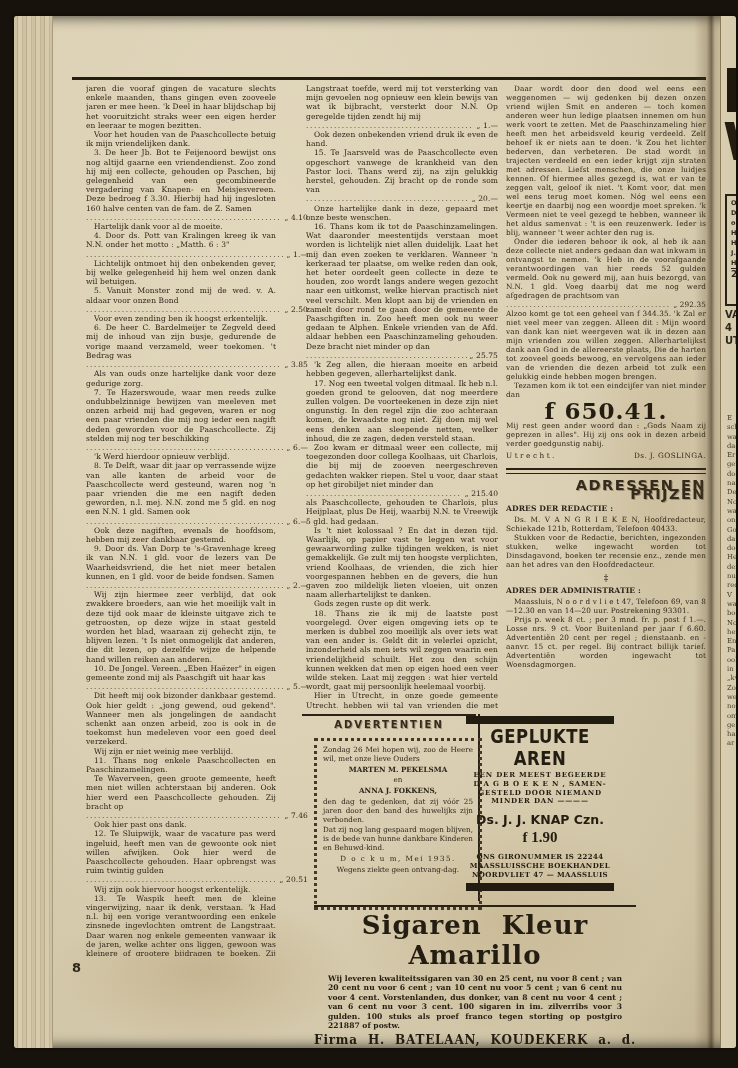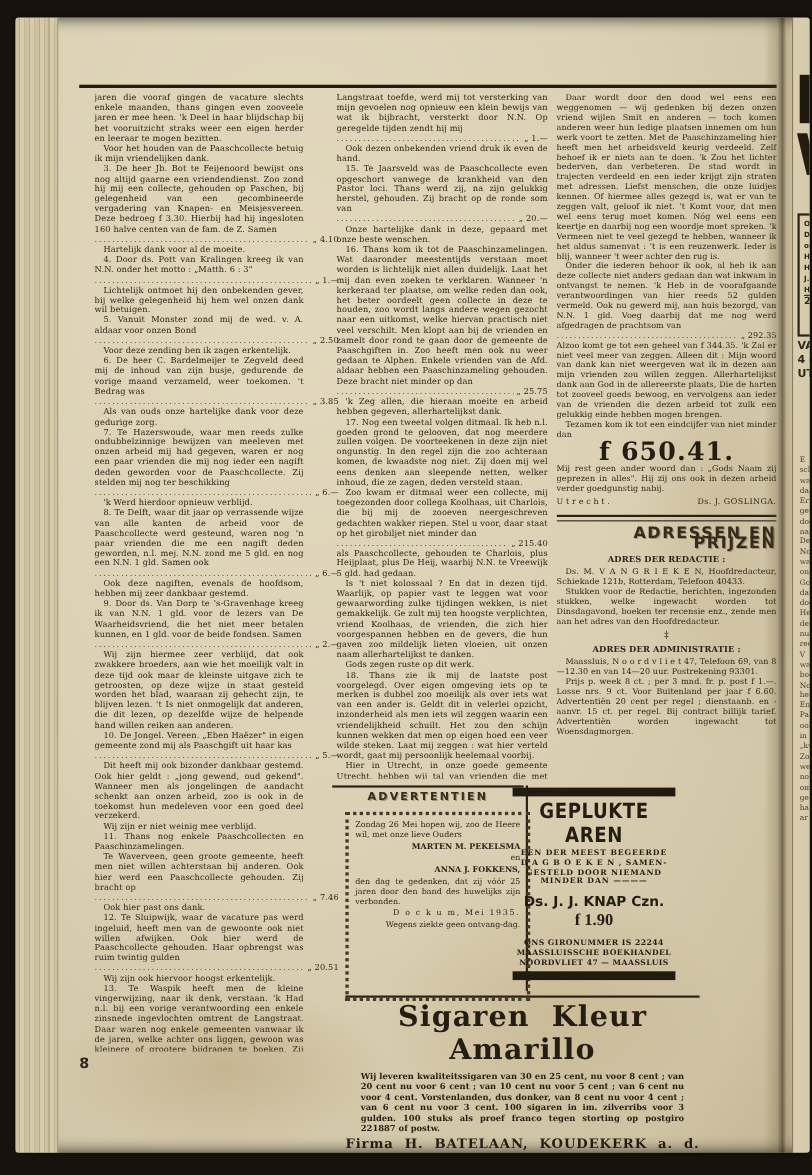--- a/index.html
+++ b/index.html
@@ -29,31 +29,31 @@
   .amtrow .dots{flex:1;overflow:hidden;white-space:nowrap;letter-spacing:1.6px;color:#3c3325;}
   .amtrow .amt{padding-left:3px;white-space:nowrap;}
   .big-amount{font-family:"DejaVu Serif",serif;font-weight:bold;font-size:23px;text-align:center;
       letter-spacing:1px;margin:7px 0 6px;color:#241d11;text-indent:0;}
   .sigrow{display:flex;justify-content:space-between;margin-top:3px;}
   .sigrow .place{letter-spacing:2.5px;}
   .sigrow .sig{letter-spacing:.4px;}
   .double-rule{margin:8px 0 7px;border-top:2.5px solid #2a2214;border-bottom:1px solid #2a2214;height:2.5px;}
   .display-head{font-family:"DejaVu Sans",sans-serif;font-weight:bold;font-size:14.5px;letter-spacing:1.5px;
       color:#352b1c;text-shadow:1px 1px 0 rgba(120,104,78,.55);text-align:right;margin-bottom:5px;}
-  .adr-head{font-family:"DejaVu Serif",serif;font-weight:bold;font-size:7.6px;margin:3px 12px 2px;text-align:center;}
+  .adr-head{font-family:"DejaVu Serif",serif;font-weight:bold;font-size:7.6px;margin:3px 0 2px;text-align:left;}
   .ornament{text-align:center;font-size:9px;margin:5px 0 3px;}
   
   .ads-rule{position:absolute;left:288px;top:698px;width:174px;height:1.5px;background:#2a2214;}
   .adv-header{position:absolute;left:288px;top:703px;width:174px;text-align:center;
       font-family:"DejaVu Sans",sans-serif;font-weight:bold;font-size:10px;letter-spacing:2px;color:#362c1d;
       text-shadow:1px 1px 0 rgba(120,104,78,.55);}
   .v-divider{position:absolute;left:464px;top:698px;width:1.5px;height:187px;background:#2a2214;}
   .chain-box{position:absolute;left:300px;top:722px;width:150px;height:156px;border:3px dotted #443a2a;
       padding:5px 6px;color:#2e261a;font-size:7.2px;line-height:8.8px;text-align:justify;}
-  .chain-box .c{text-align:right;}
+  .chain-box .c{text-align:center;}
   .chain-box .b{font-weight:bold;}
   .chain-box .sp{letter-spacing:1.5px;}
   .chain-box p{margin:0 0 2px;}
   .gepluke{position:absolute;left:450px;top:700px;width:152px;height:182px;color:#241d11;}
   .gep-bar{height:8px;background:#221b10;margin:0 2px;}
   .gep-inner{padding:5px 4px 4px;text-align:center;}
   .gep-title{font-family:"DejaVu Sans",sans-serif;font-weight:bold;font-size:16.5px;letter-spacing:.5px;
       transform:scaleY(1.15);margin-bottom:4px;}
   .gep-sub{font-family:"DejaVu Serif",serif;font-weight:bold;font-size:7px;line-height:8.8px;letter-spacing:.8px;}
   .gep-author{font-family:"DejaVu Sans",sans-serif;font-weight:bold;font-size:12.5px;margin-top:6px;}
@@ -108,21 +108,21 @@
       <div class="amtrow">
         <span class="dots">............................................................................................................................................</span>
         <span class="amt">„ 1.—</span>
       </div>
       <p>Lichtelijk ontmoet hij den onbekenden gever, bij welke gelegenheid hij hem wel onzen dank wil betuigen.</p>
       <p>5. Vanuit Monster zond mij de wed. v. A. aldaar voor onzen Bond</p>
       <div class="amtrow">
         <span class="dots">............................................................................................................................................</span>
         <span class="amt">„ 2.50</span>
       </div>
-      <p>Voor deze zending ben ik zagen erkentelijk.</p>
+      <p>Voor even zending ben ik hoogst erkentelijk.</p>
       <p>6. De heer C. Bardelmeijer te Zegveld deed mij de inhoud van zijn busje, gedurende de vorige maand verzameld, weer toekomen. 't Bedrag was</p>
       <div class="amtrow">
         <span class="dots">............................................................................................................................................</span>
         <span class="amt">„ 3.85</span>
       </div>
       <p>Als van ouds onze hartelijke dank voor deze gedurige zorg.</p>
       <p>7. Te Hazerswoude, waar men reeds zulke ondubbelzinnige bewijzen van meeleven met onzen arbeid mij had gegeven, waren er nog een paar vrienden die mij nog ieder een nagift deden geworden voor de Paaschcollecte. Zij stelden mij nog ter beschikking</p>
       <div class="amtrow">
         <span class="dots">............................................................................................................................................</span>
         <span class="amt">„ 6.—</span>
@@ -226,20 +226,21 @@
   <div class="ads-rule"></div>
   <div class="adv-header">ADVERTENTIEN</div>
   <div class="v-divider"></div>
 
   <div class="chain-box">
     <p>Zondag 26 Mei hopen wij, zoo de Heere wil, met onze lieve Ouders</p>
     <p class="c b">MARTEN M. PEKELSMA</p>
     <p class="c">en</p>
     <p class="c b">ANNA J. FOKKENS,</p>
     <p>den dag te gedenken, dat zij vóór 25 jaren door den band des huwelijks zijn verbonden.</p>
+    <p>Dat zij nog lang gespaard mogen blijven, is de bede van hunne dankbare Kinderen en Behuwd-kind.</p>
     <p class="c sp">D o c k u m, Mei 1935.</p>
     <p class="c">Wegens ziekte geen ontvang-dag.</p>
   </div>
 
   <div class="gepluke">
     <div class="gep-bar"></div>
     <div class="gep-inner">
       <div class="gep-title">GEPLUKTE AREN</div>
       <div class="gep-sub">
           <div>EEN DER MEEST BEGEERDE</div>

